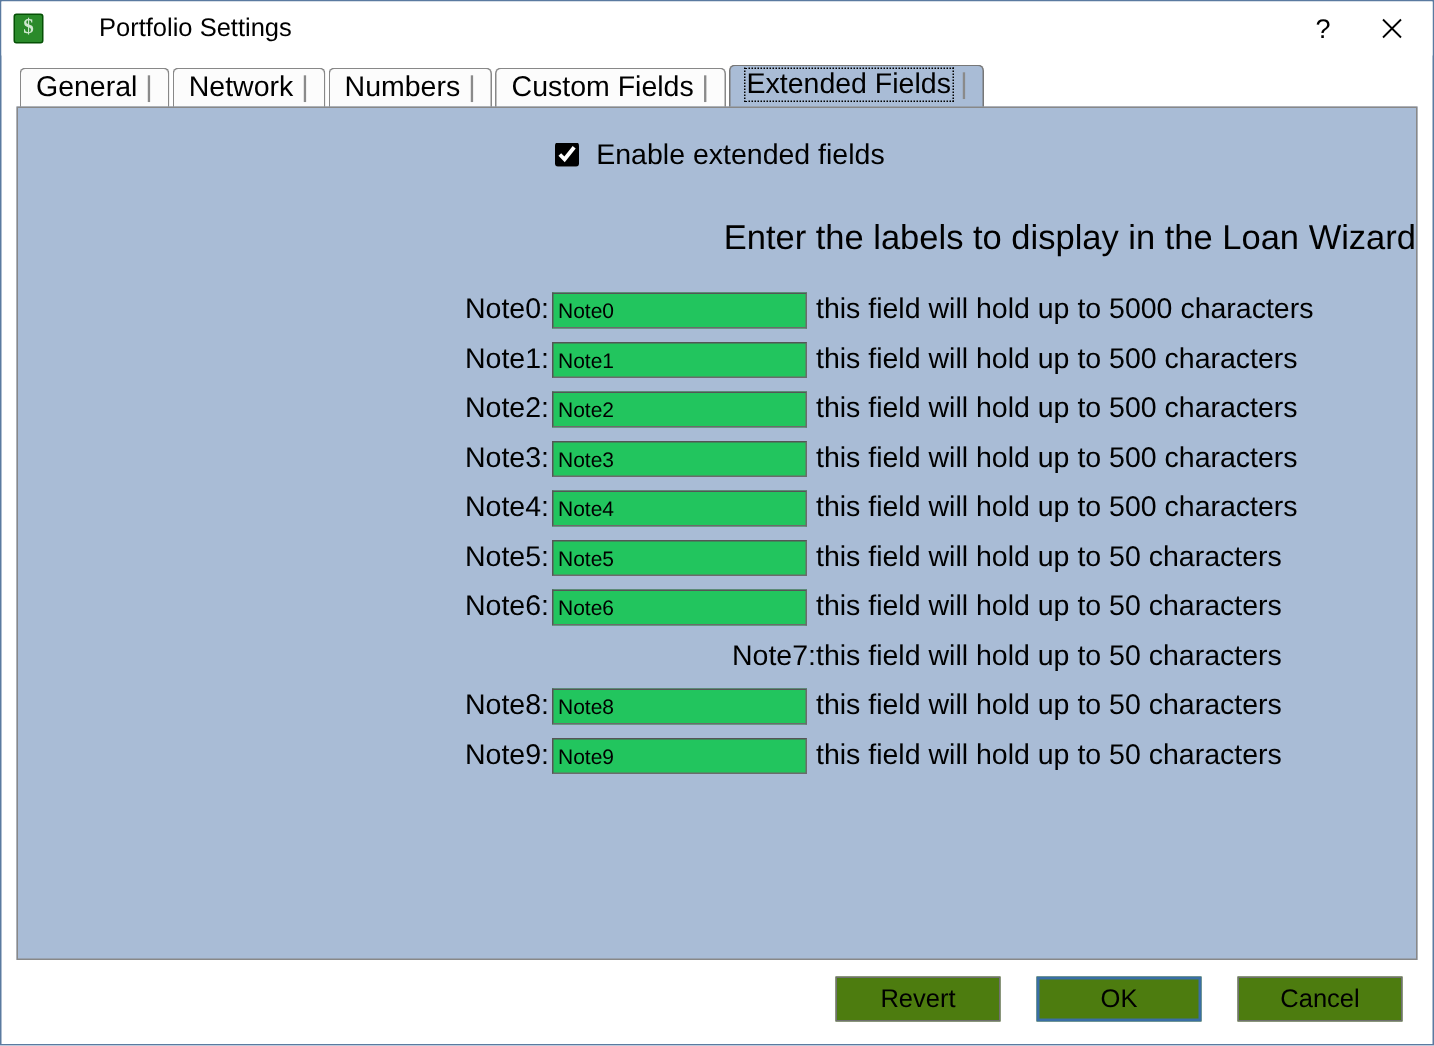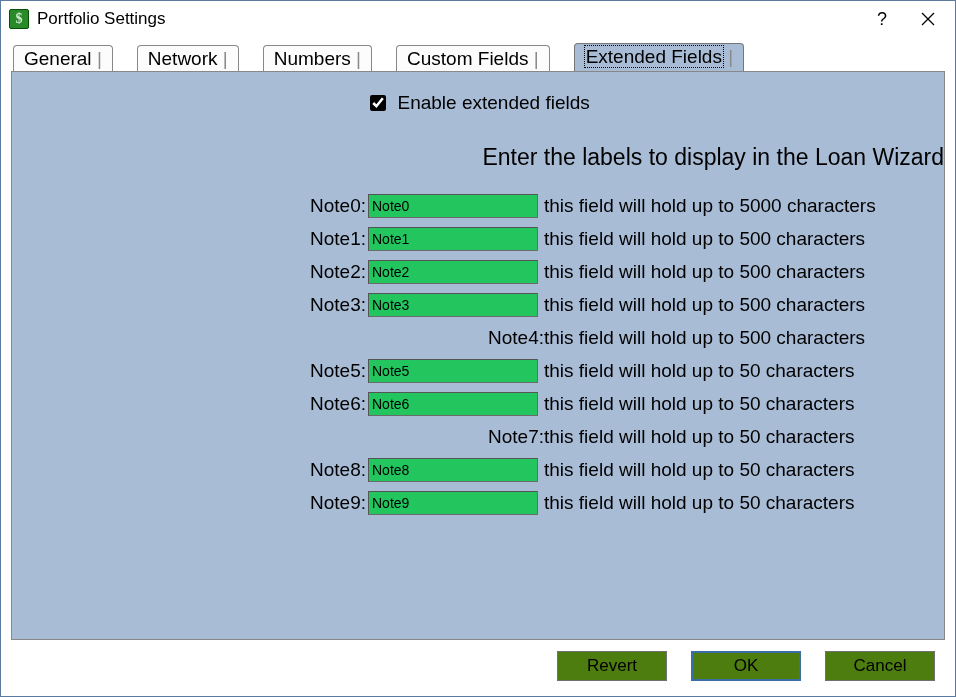--- a/index.html
+++ b/index.html
@@ -34,20 +34,21 @@
     color: #cfe8cf;
     font-weight: bold;
     font-size: 14px;
     line-height: 1;
     font-family: Georgia, serif;
   }
   .titlebar .title {
     font-size: 17px;
     color: #000;
     flex: 0 0 auto;
+    margin-left: 29px;
   }
   .titlebar .spacer { flex: 1; }
   .titlebar .sysbtn {
     width: 46px; height: 30px;
     display: flex; align-items: center; justify-content: center;
     font-size: 18px;
     color: #000;
     cursor: default;
   }
   .titlebar .sysbtn.help { font-size: 18px; font-family: Arial, sans-serif; }
@@ -58,21 +59,20 @@
     flex: 1;
     display: flex; flex-direction: column;
     padding: 6px 10px 10px 10px;
   }
   .tabstrip {
     display: flex;
     align-items: flex-end;
     margin-bottom: -1px;
     padding-left: 2px;
     font-size: 19px;
-    gap: 22px;
   }
   .tab {
     border: 1px solid #888;
     border-bottom: none;
     border-radius: 4px 4px 0 0;
     padding: 2px 10px 2px 10px;
     background: #fcfcfc;
     color: #000;
     margin-right: 2px;
     position: relative;
@@ -221,20 +221,21 @@
           <input type="text" value="Note2" style="">
           <span class="hint">this field will hold up to 500 characters</span>
         </div>
         <div class="field-row">
           <span class="lbl">Note3:</span>
           <input type="text" value="Note3" style="">
           <span class="hint">this field will hold up to 500 characters</span>
         </div>
         <div class="field-row">
           <span class="lbl">Note4:</span>
+          <input type="text" value="Note4" style="">
           <span class="hint">this field will hold up to 500 characters</span>
         </div>
         <div class="field-row">
           <span class="lbl">Note5:</span>
           <input type="text" value="Note5" style="">
           <span class="hint">this field will hold up to 50 characters</span>
         </div>
         <div class="field-row">
           <span class="lbl">Note6:</span>
           <input type="text" value="Note6" style="">

